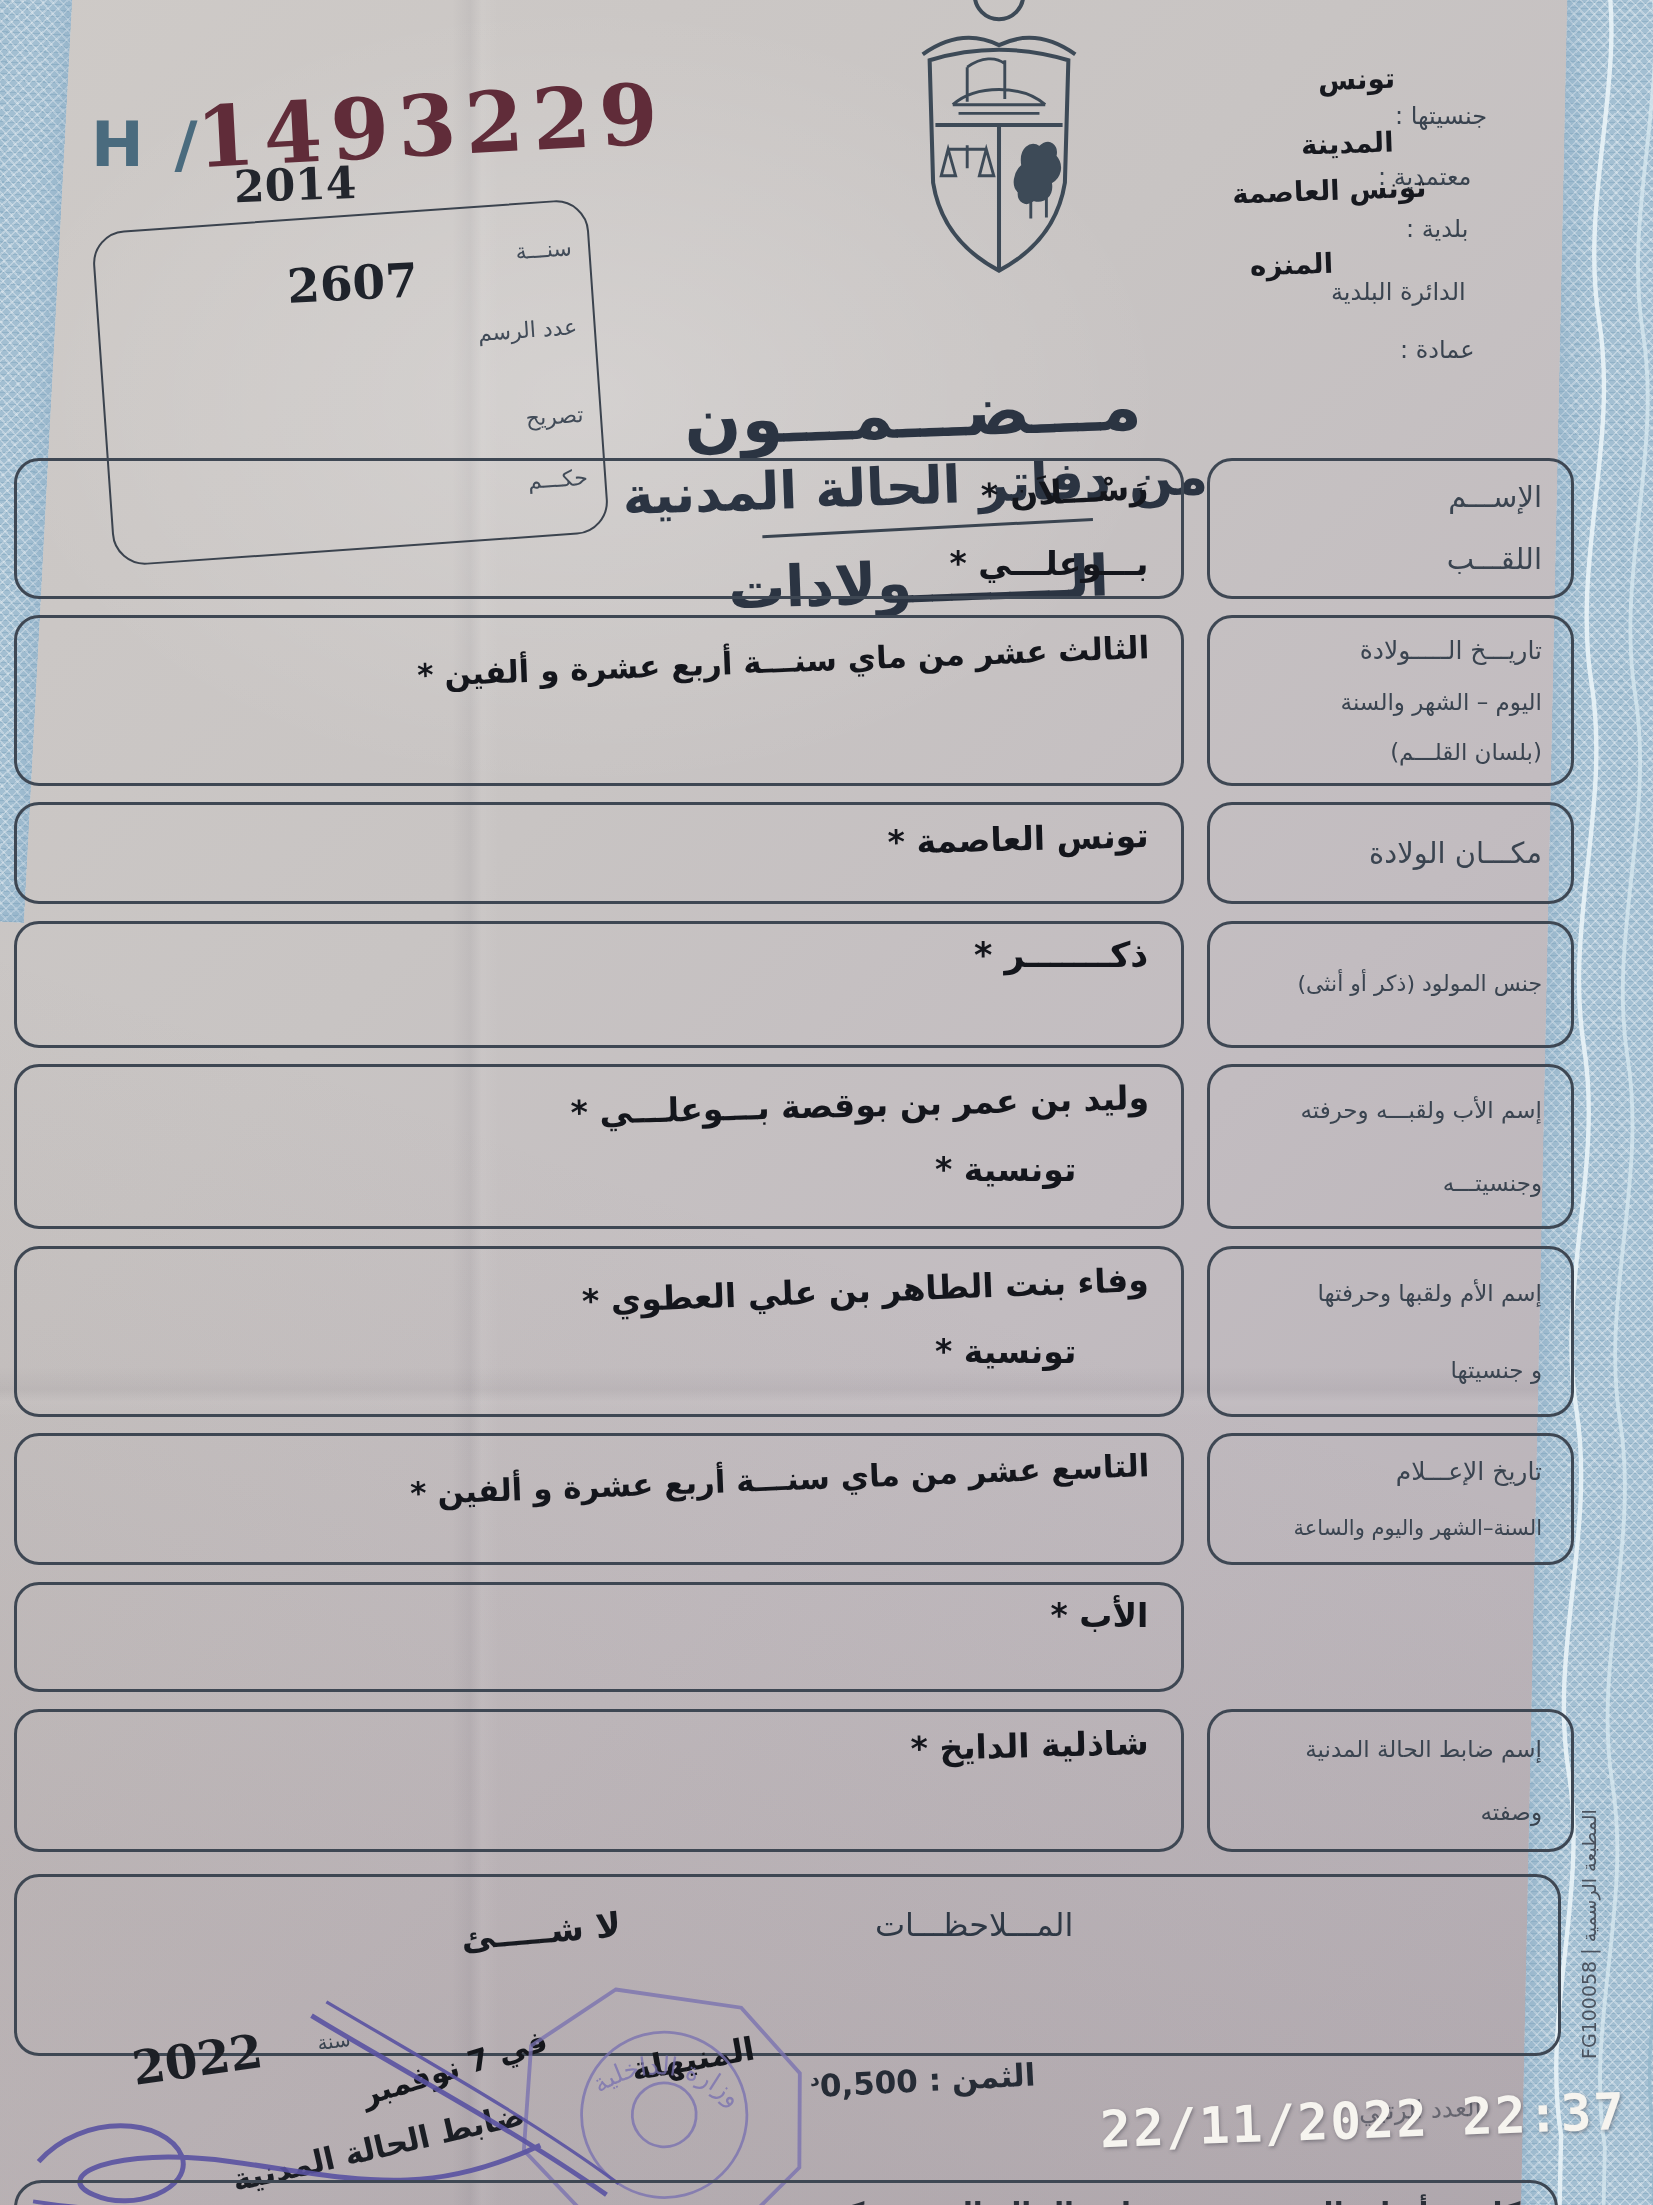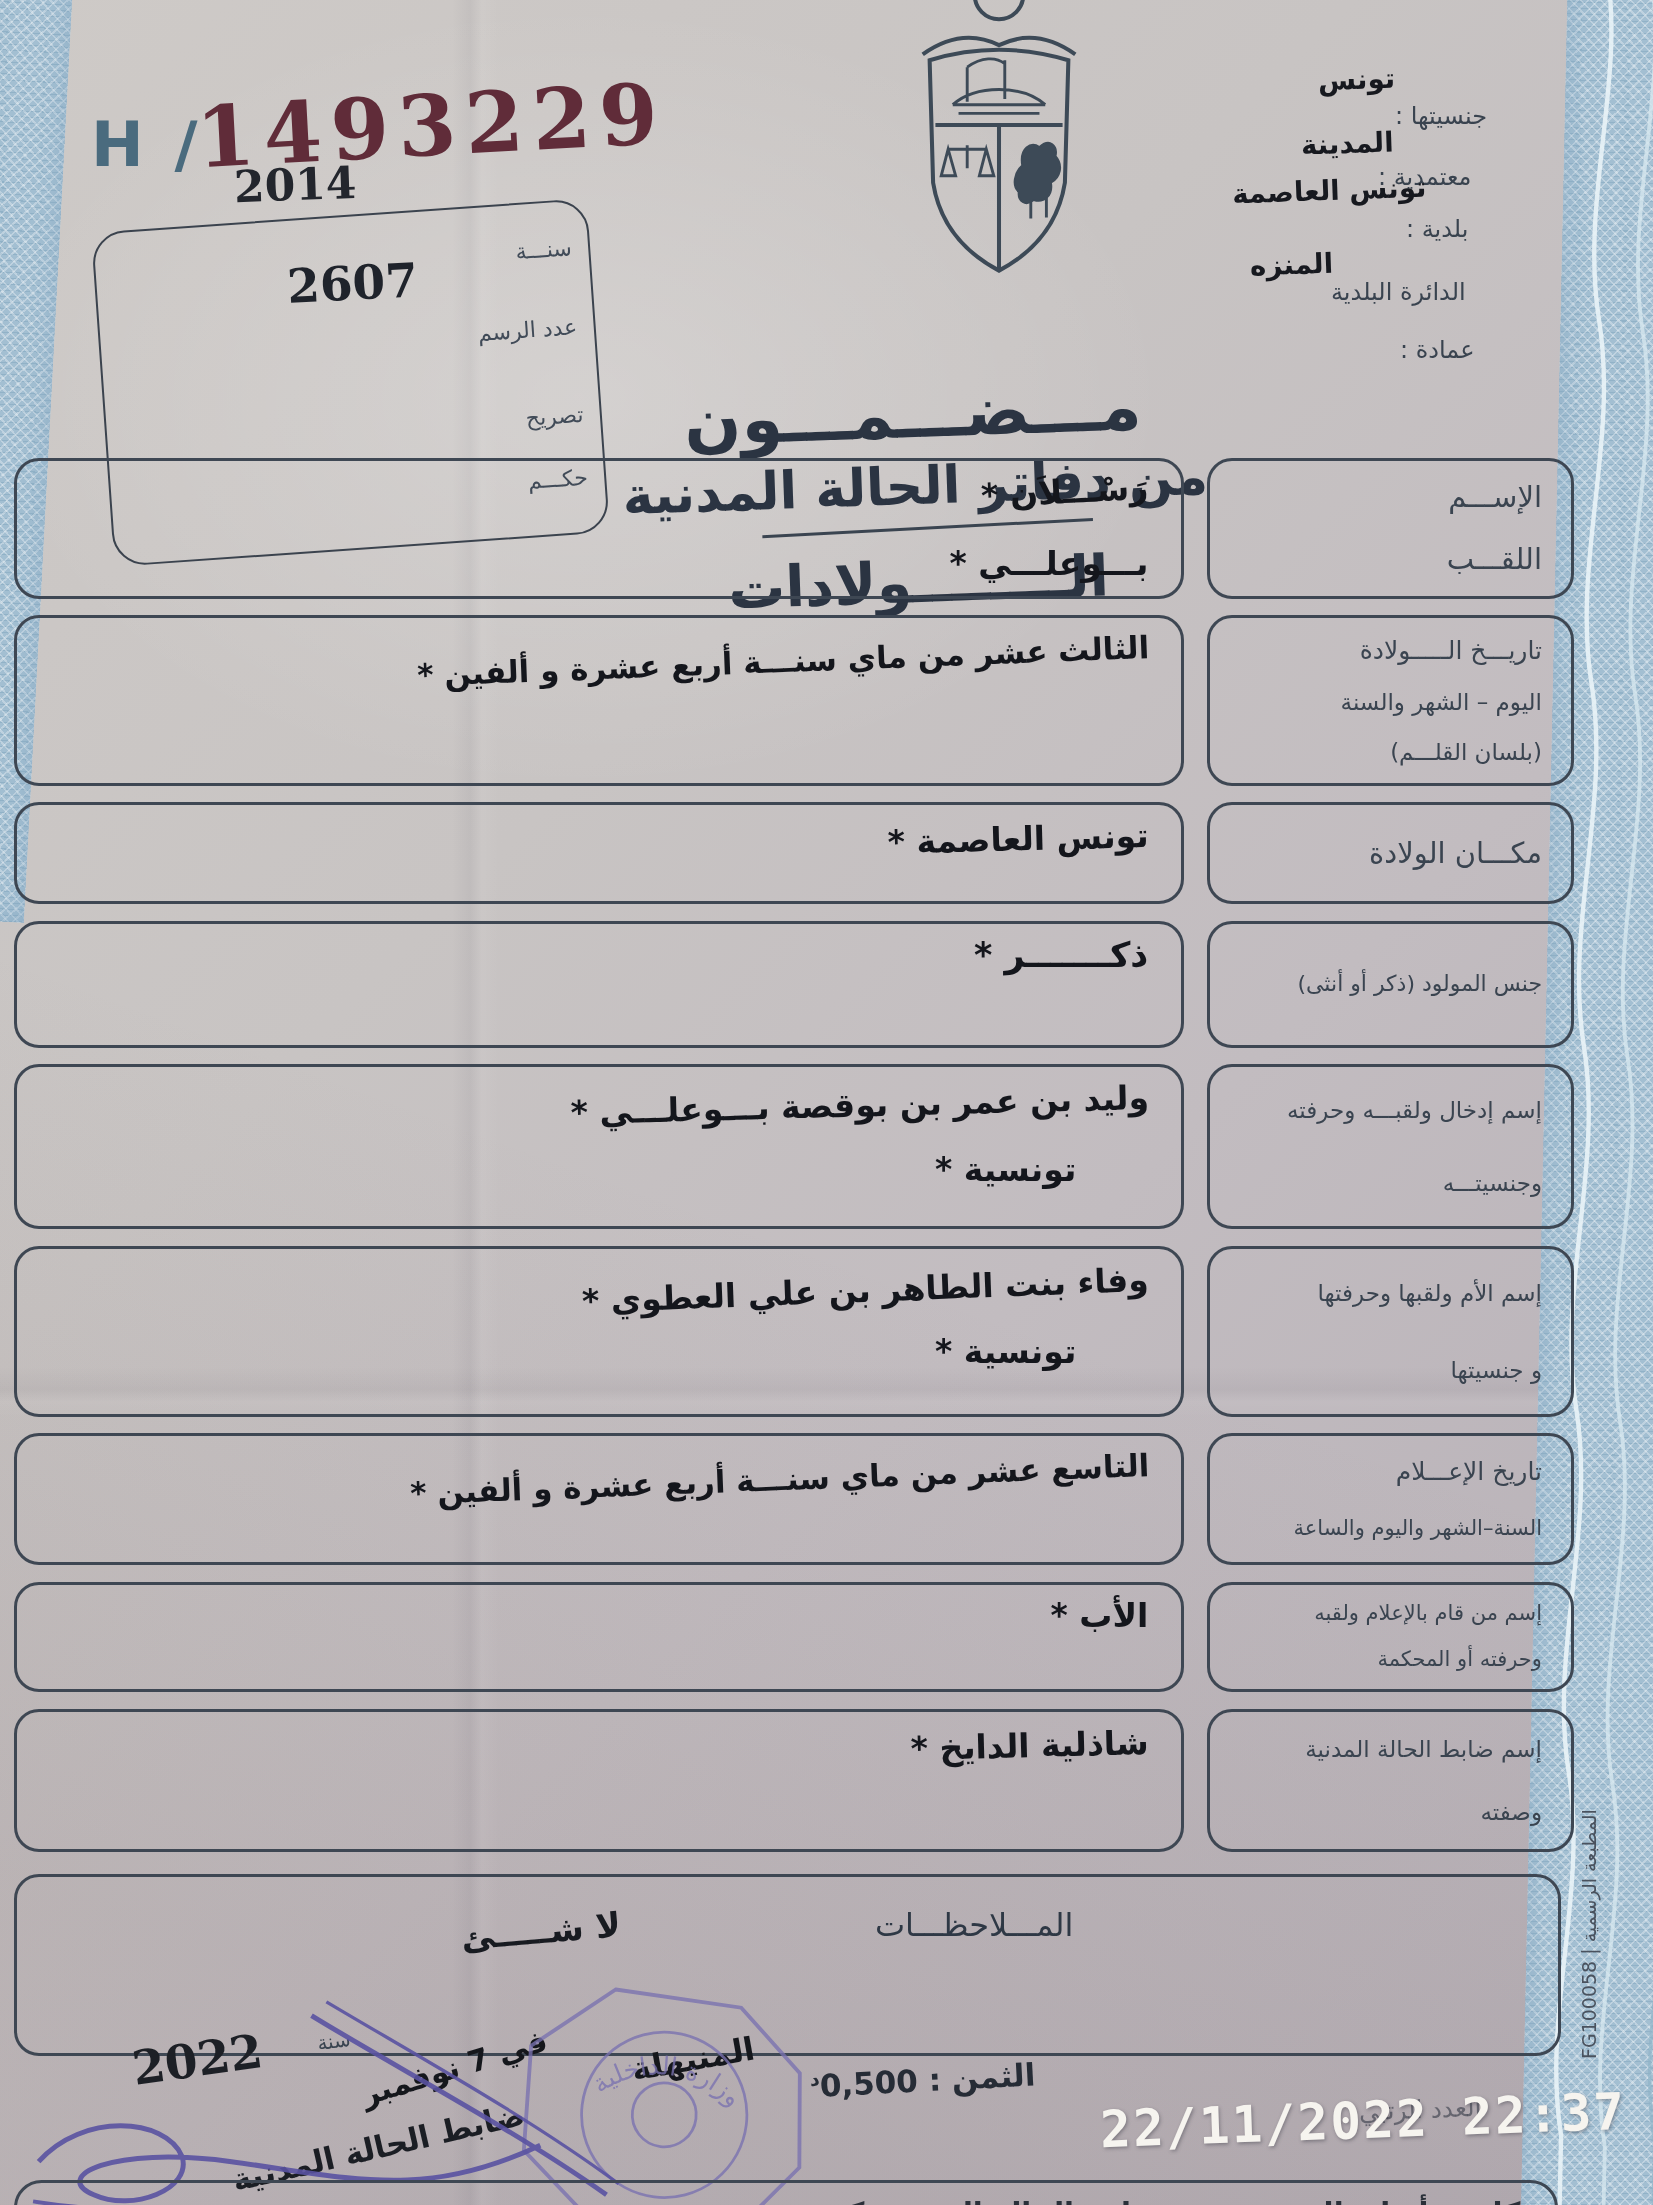--- a/index.html
+++ b/index.html
@@ -191,34 +191,30 @@
     <span class="lab">اليوم – الشهر والسنة</span>
     <span class="lab">(بلسان القلـــم)</span>
   </div>
   <div class="box lbox r3">
     <span class="lab lab-lg">مكـــان الولادة</span>
   </div>
   <div class="box lbox r4">
     <span class="lab" style="font-size:22px">جنس المولود (ذكر أو أنثى)</span>
   </div>
   <div class="box lbox r5">
-    <span class="lab">إسم إدخال ولقبـــه وحرفته</span>
+    <span class="lab">إسم الأب ولقبـــه وحرفته</span>
     <span class="lab">وجنسيتـــه</span>
   </div>
   <div class="box lbox r6">
     <span class="lab">إسم الأم ولقبها وحرفتها</span>
     <span class="lab">و جنسيتها</span>
   </div>
   <div class="box lbox r7">
     <span class="lab" style="font-size:25px">تاريخ الإعـــلام</span>
     <span class="lab" style="font-size:21px">السنة–الشهر واليوم والساعة</span>
-  </div>
-  <div class="box lbox r8">
-    <span class="lab" style="font-size:21px">إسم من قام بالإعلام ولقبه</span>
-    <span class="lab" style="font-size:21px">وحرفته أو المحكمة</span>
   </div>
   <div class="box lbox r9">
     <span class="lab">إسم ضابط الحالة المدنية</span>
     <span class="lab">وصفته</span>
   </div>
 
   <div class="box notes">
     <span class="notes-label">المـــلاحظـــات</span>
     <span class="notes-value">لا شـــــئ</span>
   </div>

